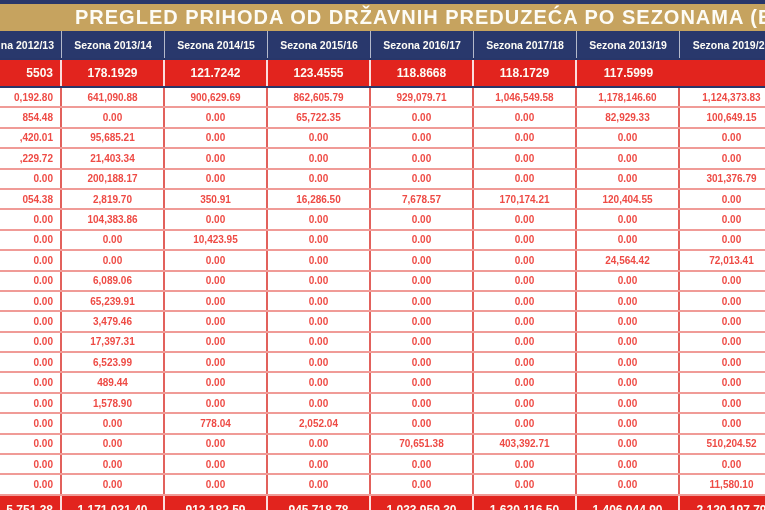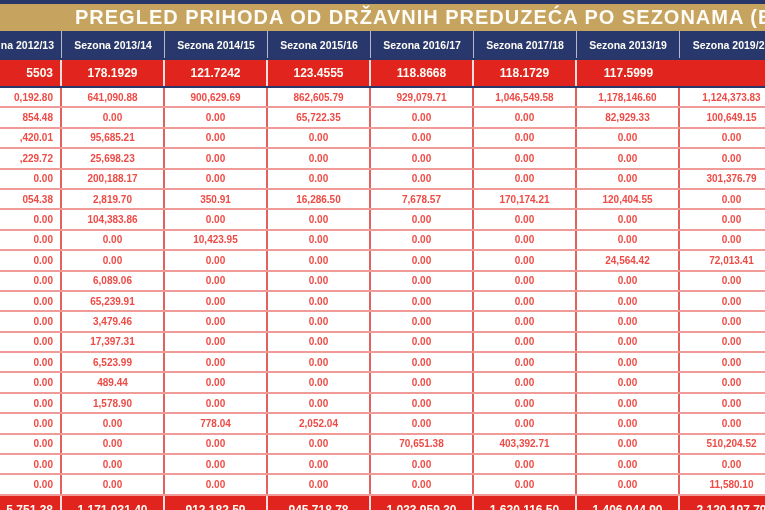--- a/index.html
+++ b/index.html
@@ -123,21 +123,21 @@
         <div class="cell">95,685.21</div>
         <div class="cell">0.00</div>
         <div class="cell">0.00</div>
         <div class="cell">0.00</div>
         <div class="cell">0.00</div>
         <div class="cell">0.00</div>
         <div class="cell">0.00</div>
       </div>
       <div class="row data-row">
         <div class="cell first">,229.72</div>
-        <div class="cell">25,698.23</div>
+        <div class="cell">21,403.34</div>
         <div class="cell">0.00</div>
         <div class="cell">0.00</div>
         <div class="cell">0.00</div>
         <div class="cell">0.00</div>
         <div class="cell">0.00</div>
         <div class="cell">0.00</div>
       </div>
       <div class="row data-row">
         <div class="cell first">0.00</div>
         <div class="cell">200,188.17</div>

